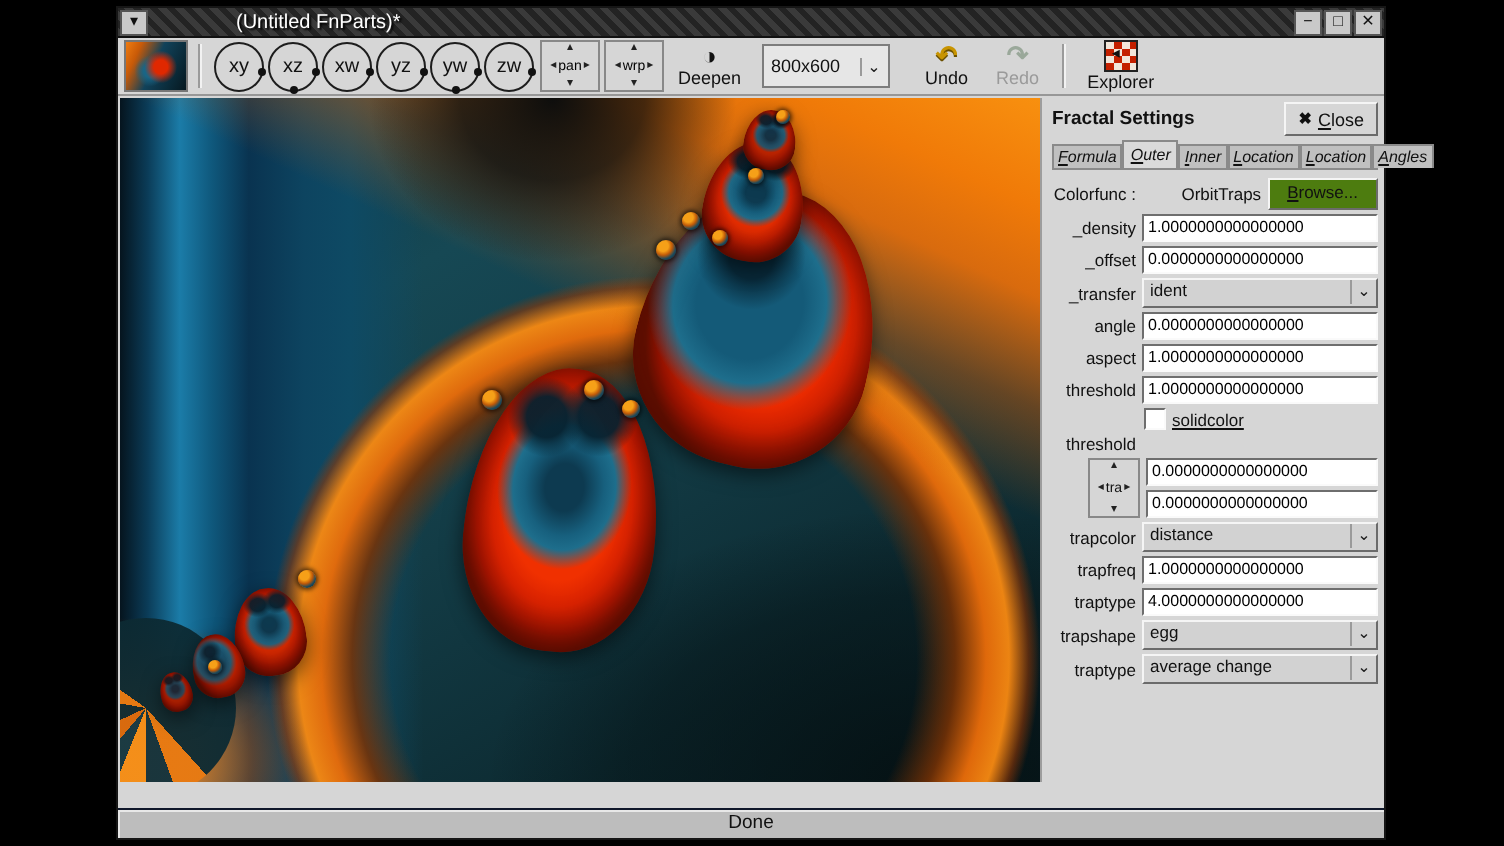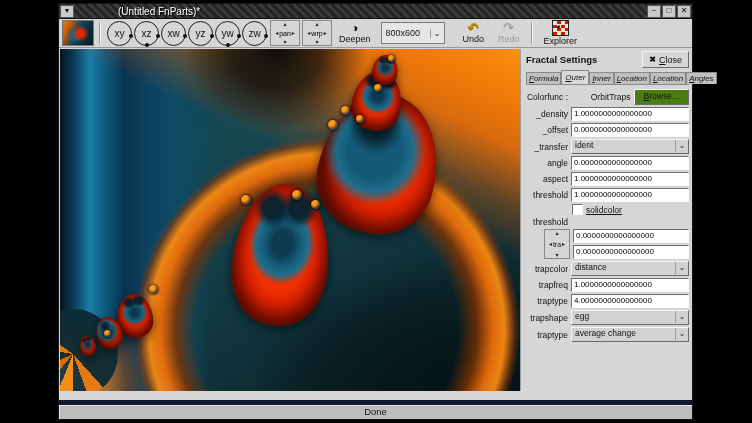--- a/index.html
+++ b/index.html
@@ -141,21 +141,21 @@
   .browse-btn{height:14px;background:#4d7c0f;border:1px solid;border-color:#f5f5f5 #6b6b6b #6b6b6b #f5f5f5;
               font-size:8.5px;padding:0 9px;display:inline-block;line-height:13px;}
   .checkbox{width:9px;height:9px;background:#fff;border:1px solid;border-color:#6e6e6e #fafafa #fafafa #6e6e6e;
             flex:none;}
   .check-label{font-size:8.5px;}
   .check-row{padding-left:46px;text-decoration:underline;}
   .pn-fourway{width:24px;height:28px;margin-left:18px;font-size:6px;}
   .stack{flex:1;min-width:0;display:flex;flex-direction:column;gap:2px;}
 
   
-  .statusbar{height:14px;flex:none;background:#bdbdbd;border-top:5px solid #0f172a;
+  .statusbar{height:14px;flex:none;background:#bdbdbd;border-top:1px solid #0f172a;
              text-align:center;font-size:9.5px;line-height:13px;color:#111;
              box-shadow:inset 1px 1px 0 #e8e8e8;}
 </style>
 </head>
 <body>
 
 <div class="window">
 
   <div class="titlebar">
     <div class="winmenu-btn">▾</div>

